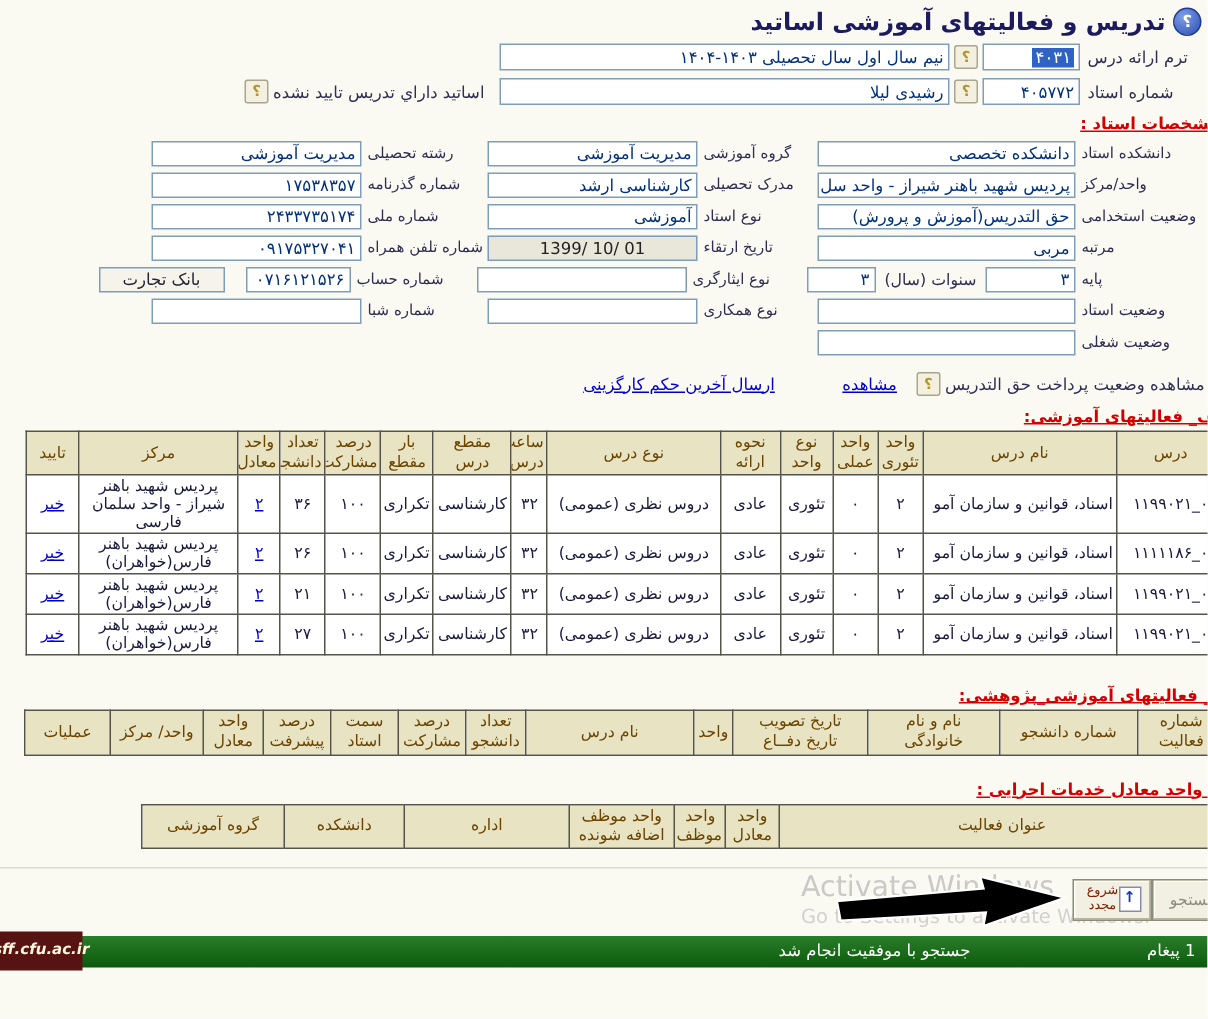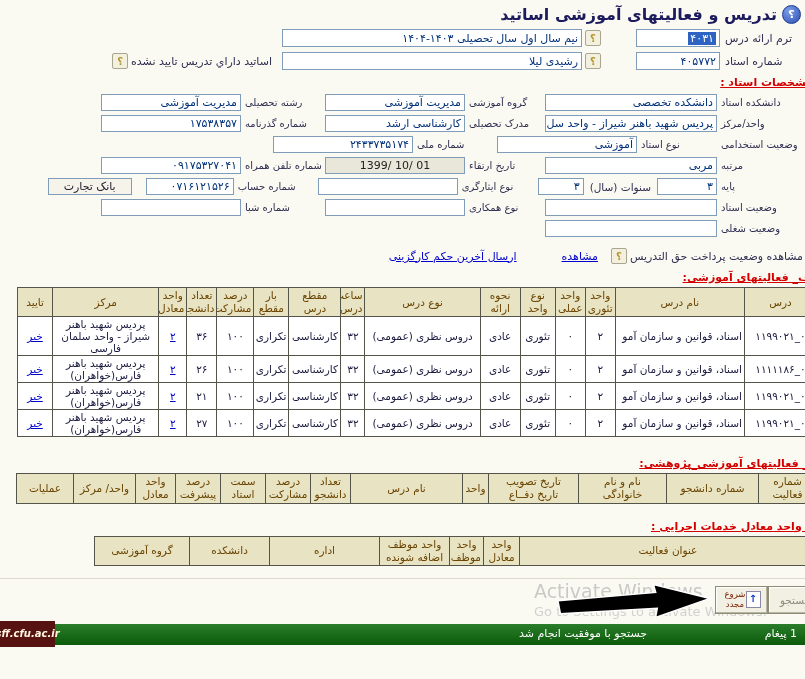--- a/index.html
+++ b/index.html
@@ -7,40 +7,40 @@
   .viewport{width:805px;height:679px;overflow:hidden;position:relative;background:#fbfaf2;direction:rtl;}
   
   .titlebar{display:flex;align-items:center;padding:5px 4px 2px 0;}
   .help-round{width:17px;height:17px;border-radius:50%;background:radial-gradient(circle at 35% 30%,#7f9fe8,#2a4fb4);border:1px solid #1c3a8f;color:#fff;font-size:11px;font-weight:bold;display:flex;align-items:center;justify-content:center;margin-left:5px;}
   .pagetitle{font-size:16px;font-weight:bold;color:#1b1b5e;}
   
   .row-top{display:flex;align-items:center;margin:2px 2px 3px 0;height:20px;}
   .lbl{font-size:11px;color:#2e2e52;}
   .lbl-top{width:78px;text-align:left;padding-left:5px;}
   .inp{border:1px solid #7f9db9;background:#fff;height:18px;font-size:11px;color:#00317a;display:flex;align-items:center;padding:0 3px;box-sizing:border-box;overflow:hidden;white-space:nowrap;}
-  .inp.small{width:84px;margin-left:32px;}
+  .inp.small{width:65px;}
   .inp.big{width:300px;}
   .sel{background:#2e63c4;color:#fff;padding:0 2px;}
   .qbtn{width:16px;height:16px;margin:0 3px;border:1px solid #a8a68e;background:#f3f0df;color:#b5952d;font-size:10px;font-weight:bold;display:flex;align-items:center;justify-content:center;border-radius:2px;box-sizing:border-box;cursor:pointer;}
   .unconfirmed{display:flex;align-items:center;margin-right:10px;}
   .unconfirmed .txt{font-size:11px;color:#2e2e52;}
   
   .sech{font-size:11px;font-weight:bold;color:#d40000;text-decoration:underline;margin:5px -14px 3px 0;white-space:nowrap;}
   .sech.profile{margin-right:-8px;}
   
   .prow{display:flex;align-items:center;margin:0 2px;height:21px;}
   .pl{font-size:10px;color:#2e2e52;text-align:left;padding-left:4px;box-sizing:border-box;}
   .pl.r{width:86px;}  .pf.r{width:172px;}
   .pl.m{width:80px;}  .pf.m{width:140px;}
   .pl.l{width:84px;}  .pf.l{width:140px;}
   .pf{border:1px solid #7f9db9;background:#fff;height:17px;font-size:11px;color:#00317a;display:flex;align-items:center;padding:0 3px;box-sizing:border-box;overflow:hidden;white-space:nowrap;}
   .pf.dis{background:#e9e6da;color:#222;justify-content:center;}
   .pf.tiny1{width:60px;} .pf.tiny2{width:46px;}
   .midlab{font-size:10.5px;color:#2e2e52;margin:0 6px;white-space:nowrap;}
-  .pf.acct{width:88px;} .pf.bank{width:84px;margin-right:14px;background:#f6f4ea;justify-content:center;color:#223;}
+  .pf.acct{width:70px;} .pf.bank{width:84px;margin-right:14px;background:#f6f4ea;justify-content:center;color:#223;}
   .linksrow{display:flex;align-items:center;margin:7px 2px 4px 0;height:20px;font-size:11px;}
   .lnk{color:#0000cc;text-decoration:underline;cursor:pointer;}
   .gap45{margin-right:45px;}
   
   table{border-collapse:collapse;table-layout:fixed;}
   .dtab{margin:1px -12px 0 0;background:#fff;}
   .dtab td{border:1px solid #55544a;font-size:10.5px;padding:1px 2px;color:#1a1a3f;overflow:hidden;}
   .dtab td.h{background:#e7e3c3;color:#6b4400;text-align:center;white-space:pre-line;line-height:1.25;}
   .c{text-align:center;}
   .namecell{white-space:nowrap;text-align:right;}
@@ -104,20 +104,21 @@
   <div class="prow">
     <span class="pl r">واحد/مرکز</span>
     <span class="pf r">پردیس شهید باهنر شیراز - واحد سل</span>
     <span class="pl m">مدرک تحصیلی</span>
     <span class="pf m">کارشناسی ارشد</span>
     <span class="pl l">شماره گذرنامه</span>
     <span class="pf l">۱۷۵۳۸۳۵۷</span>
   </div>
   <div class="prow">
     <span class="pl r">وضعیت استخدامی</span>
+    <span class="pf r">حق التدریس(آموزش و پرورش)</span>
     <span class="pl m">نوع استاد</span>
     <span class="pf m">آموزشی</span>
     <span class="pl l">شماره ملی</span>
     <span class="pf l">۲۴۳۳۷۳۵۱۷۴</span>
   </div>
   <div class="prow">
     <span class="pl r">مرتبه</span>
     <span class="pf r">مربی</span>
     <span class="pl m">تاریخ ارتقاء</span>
     <span class="pf m dis" dir="ltr">1399/ 10/ 01</span>

